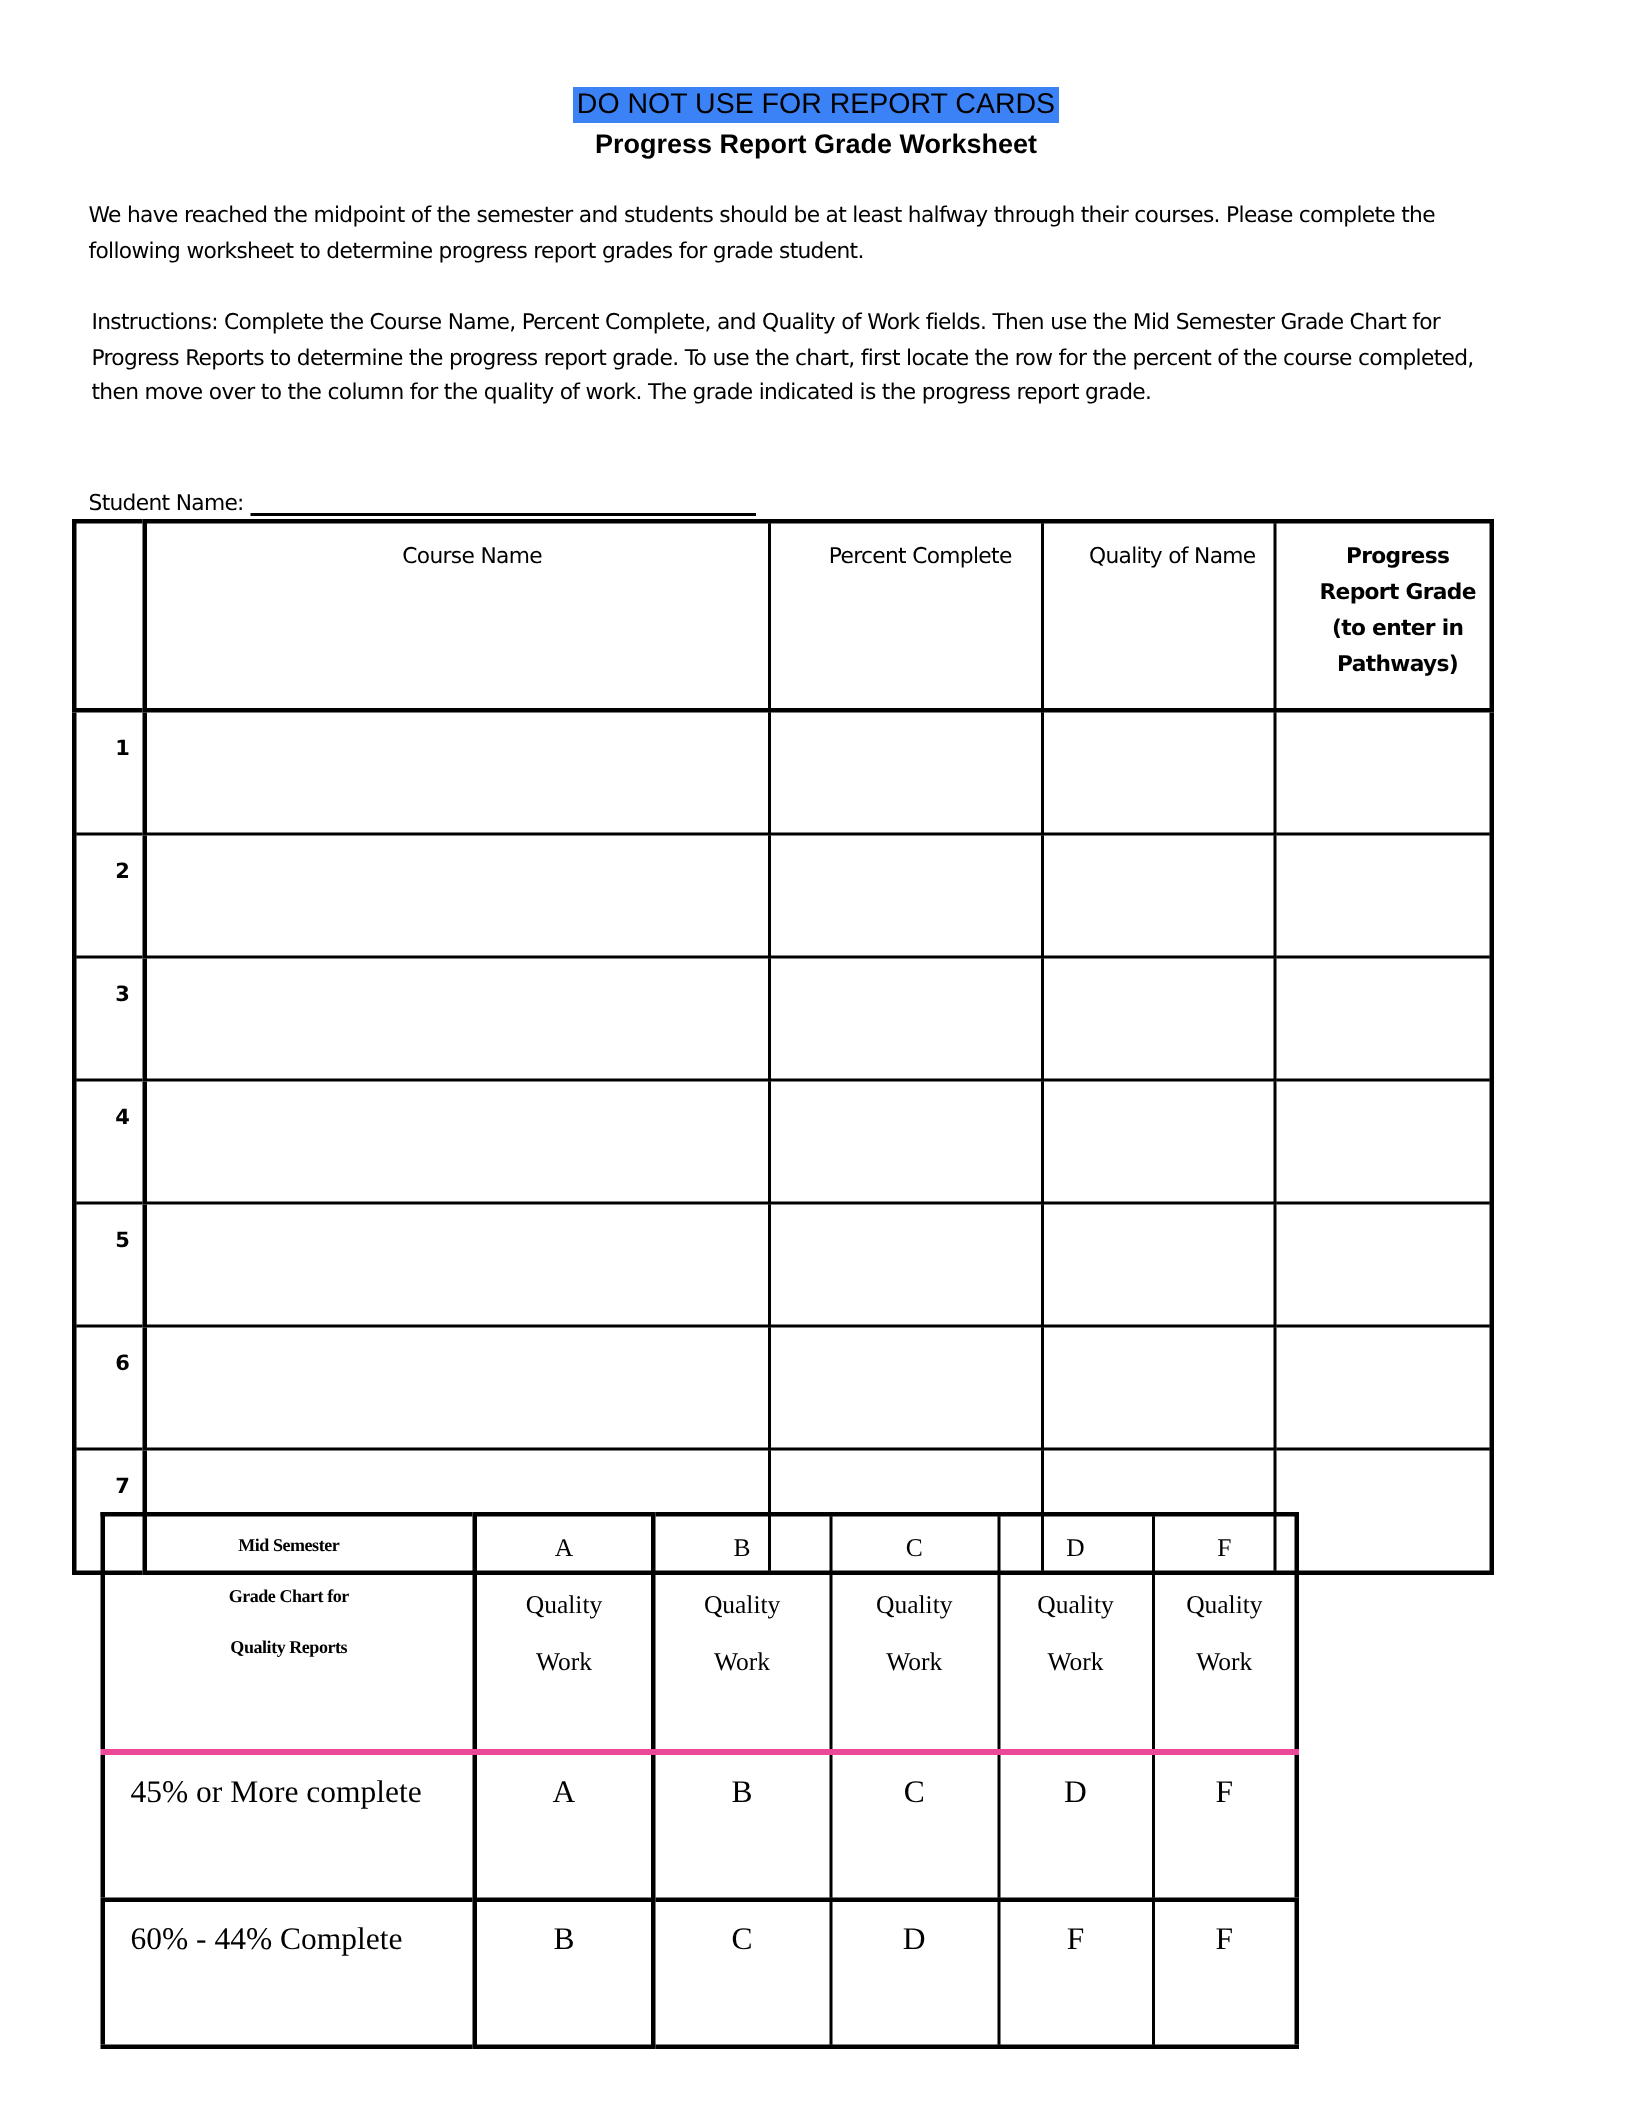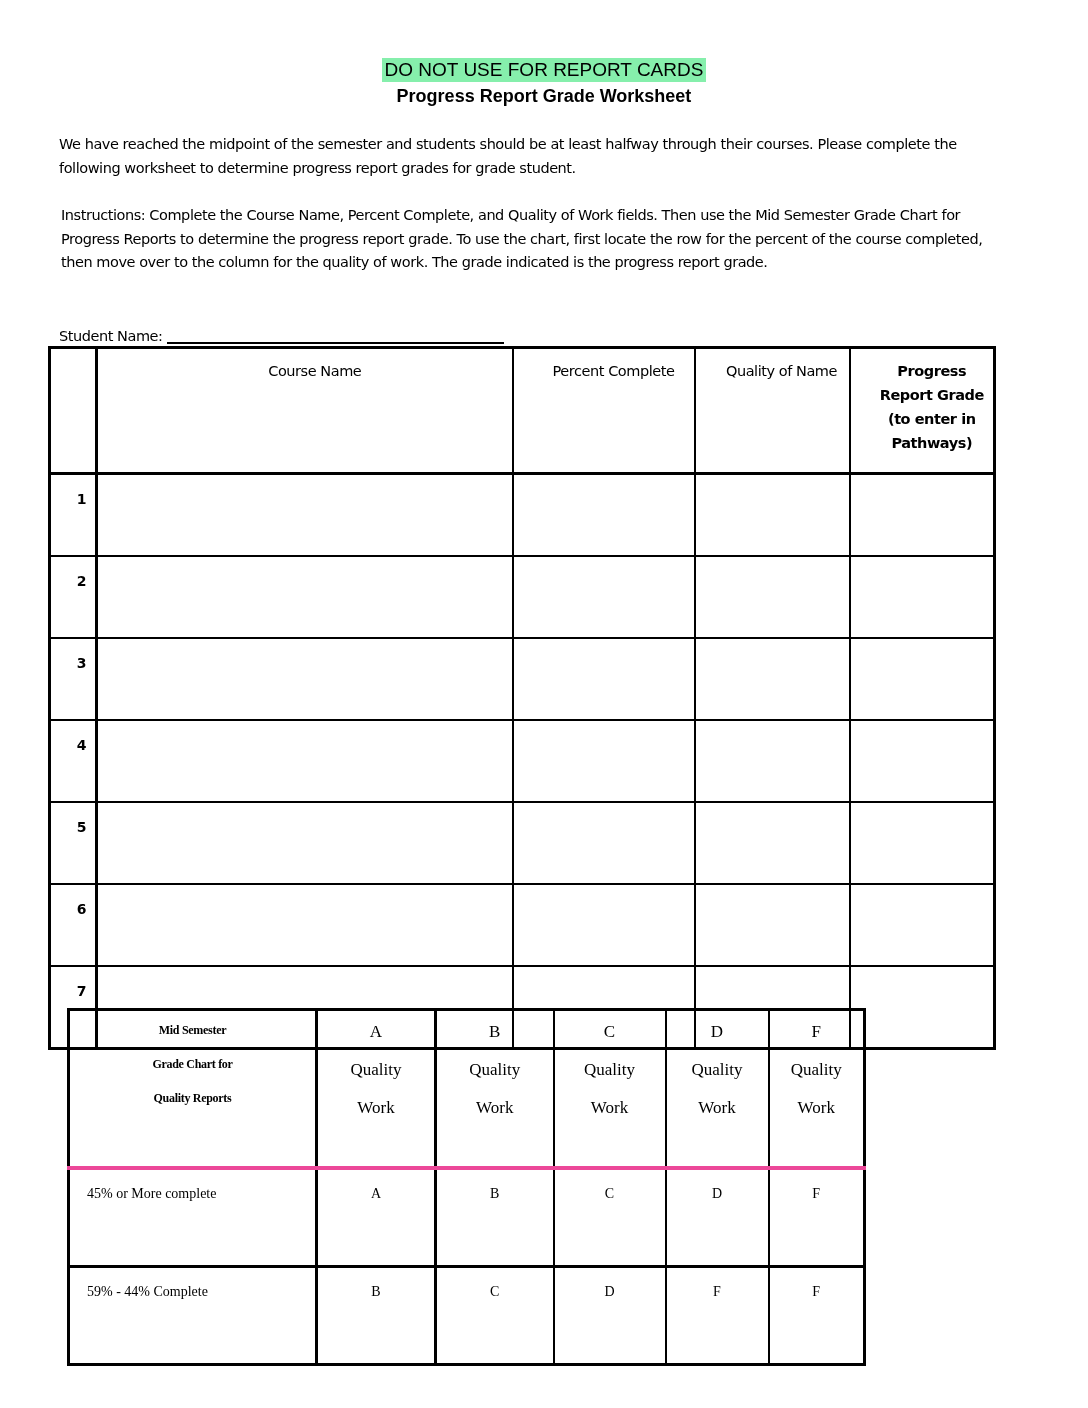--- a/index.html
+++ b/index.html
@@ -1,18 +1,18 @@
 <!DOCTYPE html>
 <html><head>
 <meta charset="utf-8">
 <style>
   html, body { margin: 0; padding: 0; background: #ffffff; }
   body { width: 1088px; height: 1408px; position: relative; font-family: "Liberation Sans", sans-serif; color: #000; overflow: hidden; }
   .title-wrap { position: absolute; top: 58px; left: 0; width: 1088px; text-align: center; }
-  .warn { display: inline-block; background: #86efac; font-family: "Liberation Sans", sans-serif; font-size: 19px; line-height: 24px; padding: 0 3px; }
+  .warn { display: inline-block; background: #3b82f6; font-family: "Liberation Sans", sans-serif; font-size: 19px; line-height: 24px; padding: 0 3px; }
   .subtitle { font-family: "Liberation Sans", sans-serif; font-weight: bold; font-size: 18px; line-height: 24px; margin-top: 2px; }
   .para { position: absolute; left: 59px; width: 940px; font-family: "DejaVu Sans", sans-serif; font-size: 14.5px; line-height: 23.5px; letter-spacing: -0.45px; }
   .p1 { top: 133px; }
   .p2 { top: 204px; left: 61px; }
   .student { position: absolute; top: 324px; left: 59px; font-family: "DejaVu Sans", sans-serif; font-size: 14.5px; letter-spacing: -0.45px; display: flex; align-items: flex-end; }
   .student .line { display: inline-block; width: 337px; border-bottom: 2px solid #000; height: 18px; margin-left: 4px; }
 
   table.ws { position: absolute; top: 346px; left: 48px; border-collapse: collapse; table-layout: fixed; }
   table.ws td, table.ws th { border: 2px solid #000; padding: 0; vertical-align: top; font-weight: normal; text-align: center; font-family: "DejaVu Sans", sans-serif; font-size: 14.5px; letter-spacing: -0.45px; line-height: 24px; margin-left: 15px; }
   table.ws { border: 3px solid #000; }
@@ -26,21 +26,21 @@
   table.ws td.num { padding-left: 17px; padding-top: 12px; font-weight: bold; font-size: 14px; }
   table.ws td.numc { border-right: 3px solid #000; }
   table.ws tr.row { border-bottom: 2.5px solid #000; }
 
   table.gc { position: absolute; top: 1008px; left: 67px; border-collapse: collapse; table-layout: fixed; border: 3px solid #000; font-family: "Liberation Serif", serif; }
   table.gc td, table.gc th { border: 2px solid #000; padding: 0; vertical-align: top; font-weight: normal; }
   table.gc tr.h th { height: 153px; }
   table.gc tr.h { border-bottom: 4px solid #ec4899; }
   table.gc th.lab { text-align: center; font-weight: bold; font-size: 12px; line-height: 34px; padding-top: 2px; letter-spacing: -0.3px; }
   table.gc th.q { text-align: center; font-size: 17px; line-height: 38px; padding-top: 2px; }
-  table.gc tr.g td { height: 82px; font-size: 14px; line-height: 22px; padding-top: 13px; }
+  table.gc tr.g td { height: 82px; font-size: 21px; line-height: 22px; padding-top: 13px; }
   table.gc tr.g { border-bottom: 3px solid #000; }
   table.gc td.rl { padding-left: 17px; }
   table.gc td.gv { text-align: center; }
   .bold-right { border-right: 3px solid #000 !important; }
 </style>
 </head>
 <body>
 
 <div class="title-wrap">
   <div class="warn">DO NOT USE FOR REPORT CARDS</div>
@@ -167,21 +167,21 @@
   </tr>
   <tr class="g">
     <td class="rl bold-right">45% or More complete</td>
     <td class="gv bold-right">A</td>
     <td class="gv">B</td>
     <td class="gv">C</td>
     <td class="gv">D</td>
     <td class="gv">F</td>
   </tr>
   <tr class="g">
-    <td class="rl bold-right">59% - 44% Complete</td>
+    <td class="rl bold-right">60% - 44% Complete</td>
     <td class="gv bold-right">B</td>
     <td class="gv">C</td>
     <td class="gv">D</td>
     <td class="gv">F</td>
     <td class="gv">F</td>
   </tr>
 </tbody>
   </table>
 
 </body></html>

